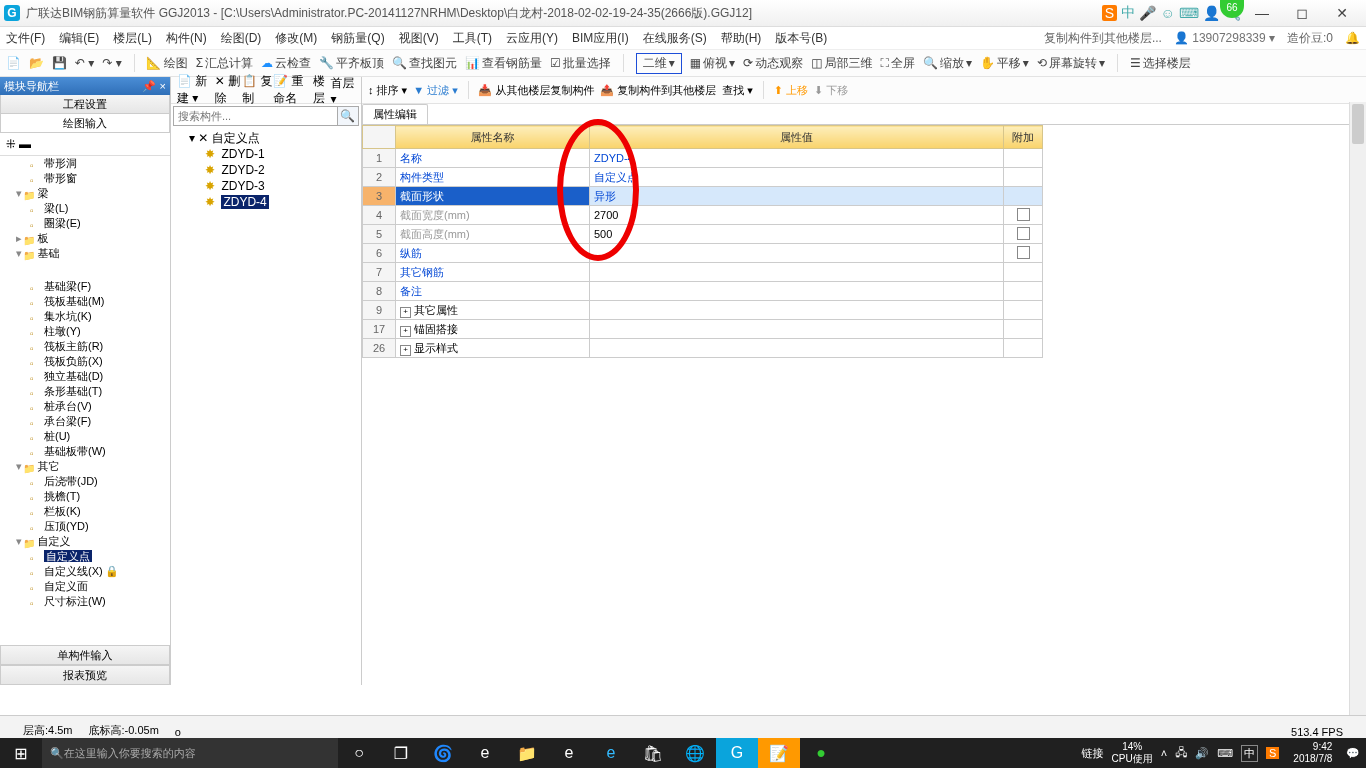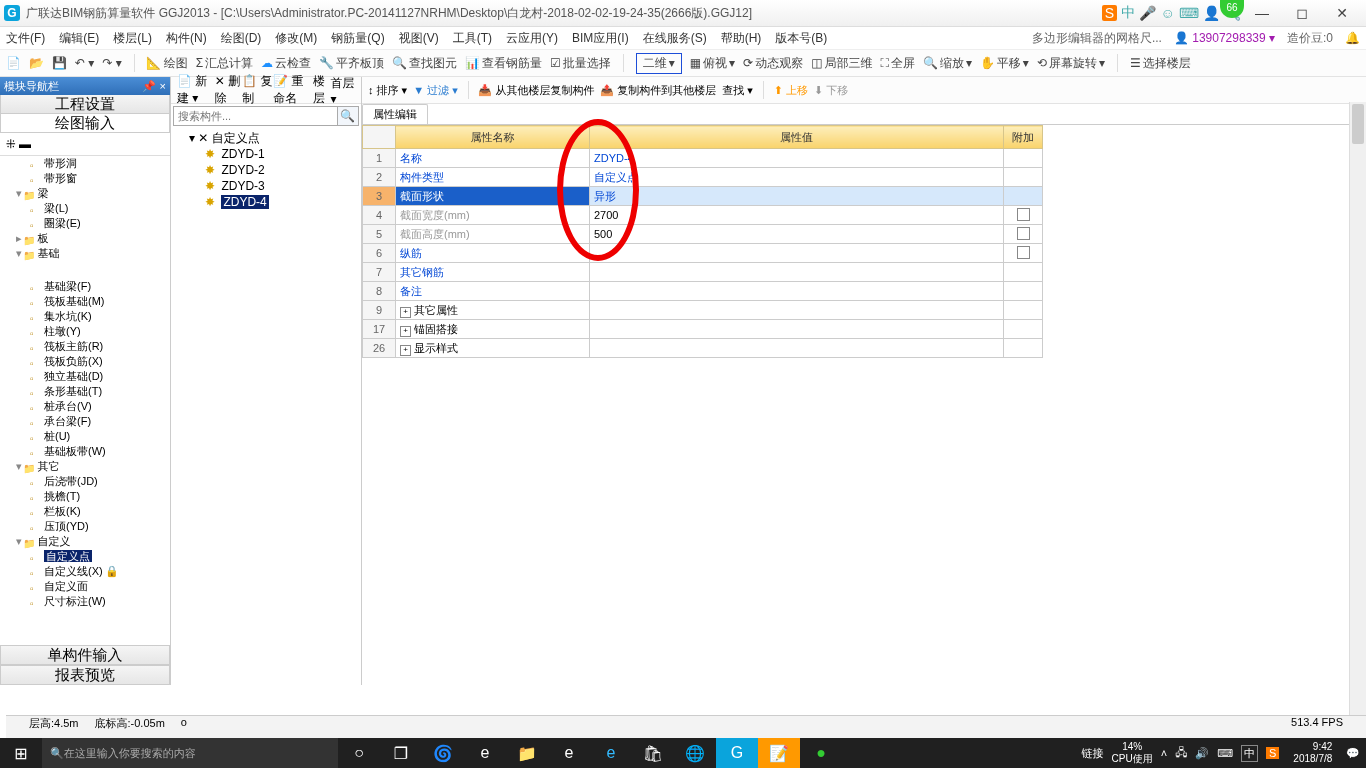--- a/index.html
+++ b/index.html
@@ -11,21 +11,21 @@
 .titlebar .wbtn{width:40px;text-align:center;font-size:14px;color:#444}
 .badge66{position:fixed;top:0;left:1220px;width:24px;height:18px;background:#3c3;border-radius:0 0 12px 12px;color:#fff;text-align:center;font-size:10px;line-height:16px;z-index:50}
 .menubar{height:22px;display:flex;align-items:center;padding:0 6px;gap:14px;color:#333;border-bottom:1px solid #eee}
 .menubar .r{margin-left:auto;display:flex;gap:12px;align-items:center;color:#666}
 .toolbar1,.toolbar2{height:26px;display:flex;align-items:center;padding:0 6px;gap:8px;border-bottom:1px solid #e3e3e3;background:#fcfcfc}
 .toolbar1 span,.toolbar2 span{display:flex;align-items:center;gap:2px;color:#444}
 .sep{width:1px;height:18px;background:#ddd;margin:0 4px}
 .body{display:flex;height:608px}
 .left{width:170px;display:flex;flex-direction:column;border-right:1px solid #ccc}
 .left .panehdr{height:18px;background:linear-gradient(#4b8ed6,#2f6fb8);color:#fff;font-size:11px;padding:0 4px;display:flex;align-items:center;justify-content:space-between}
-.left .tabbtn{height:18px;background:linear-gradient(#f5f5f5,#e6e6e6);text-align:center;font-size:15px;border:1px solid #ccc;border-top:none;line-height:18px}
+.left .tabbtn{height:18px;background:linear-gradient(#f5f5f5,#e6e6e6);text-align:center;font-size:11px;border:1px solid #ccc;border-top:none;line-height:18px}
 .left .toggles{height:18px;padding:2px 6px;border-bottom:1px solid #ddd}
 .tree{flex:1;overflow:auto;font-size:11px;padding-left:2px;position:relative}
 .tree ul{list-style:none;margin:0;padding-left:14px}
 .tree li{white-space:nowrap;line-height:15px}
 .tree .ticon{display:inline-block;width:12px;height:12px;margin-right:2px;vertical-align:middle;font-size:10px;color:#b8860b}
 .tree .folder::before{content:"▸";color:#888;margin-right:2px}
 .tree .folder.open::before{content:"▾"}
 .tree .sel{background:#0a246a;color:#fff;padding:0 2px}
 .bottombtns .tabbtn{border-top:1px solid #ccc}
 .mid{width:190px;display:flex;flex-direction:column;border-right:1px solid #ccc}
@@ -50,21 +50,21 @@
 table.prop .name{width:185px}
 table.prop .val{width:405px}
 table.prop .att{width:30px;text-align:center}
 table.prop tr.link td.name,table.prop tr.link td.val{color:#0046d5}
 table.prop tr.gray td.name{color:#999}
 table.prop tr.sel td.rownum{background:#f7b36b}
 table.prop tr.sel td.name{background:#1a5fc9;color:#fff}
 table.prop tr.sel td.val,table.prop tr.sel td.att{background:#d6e8fb}
 .chk{display:inline-block;width:11px;height:11px;border:1px solid #888;background:#fff}
 .redcircle{position:absolute;left:195px;top:-6px;width:70px;height:130px;border:6px solid #e00;border-radius:50%;pointer-events:none}
-.status{position:fixed;bottom:30px;left:6px;right:0;height:22px;background:#f3f3f3;border-top:1px solid #ccc;display:flex;align-items:flex-start;padding:0 23px;font-size:11px;gap:16px}
+.status{position:fixed;bottom:30px;left:0;right:0;height:22px;background:#f3f3f3;border-top:1px solid #ccc;display:flex;align-items:flex-end;padding:0 23px;font-size:11px;gap:16px}
 .status .r{margin-left:auto}
 .scrollv{position:fixed;right:0;top:102px;width:16px;bottom:52px;background:#f0f0f0;border-left:1px solid #ddd}
 .scrollv .thumb{width:12px;height:40px;background:#ccc;margin:2px auto;border-radius:2px}
 .taskbar{position:fixed;bottom:0;left:0;right:0;height:30px;background:#202020;display:flex;align-items:center;color:#fff;font-size:11px}
 .taskbar .tb-item{width:42px;height:30px;display:flex;align-items:center;justify-content:center;color:#fff;font-size:16px}
 .taskbar .search{flex:0 0 280px;height:30px;background:#333;display:flex;align-items:center;padding:0 8px;color:#aaa}
 .taskbar .tray{margin-left:auto;display:flex;align-items:center;gap:8px;padding-right:6px}
 .taskbar .clock{text-align:right;line-height:12px;font-size:10px;padding:0 6px}
 .plus{display:inline-block;width:9px;height:9px;border:1px solid #888;font-size:8px;line-height:8px;text-align:center;margin-right:3px}
 </style>
@@ -99,22 +99,22 @@
   <span>修改(M)</span>
   <span>钢筋量(Q)</span>
   <span>视图(V)</span>
   <span>工具(T)</span>
   <span>云应用(Y)</span>
   <span>BIM应用(I)</span>
   <span>在线服务(S)</span>
   <span>帮助(H)</span>
   <span>版本号(B)</span>
   <div class="r">
-    <span>多边形编辑器的网格尺...</span>
-    <span style="color:#a21caf">👤 <span>13907298339</span> ▾</span>
+    <span>复制构件到其他楼层...</span>
+    <span style="color:#737373">👤 <span>13907298339</span> ▾</span>
     <span>造价豆:0</span>
     <span style="color:#f6b400">🔔</span>
   </div>
 </div>
 
 <div class="toolbar1">
   <span>📄</span>
   <span>📂</span>
   <span>💾</span>
   <span>↶ ▾</span>

